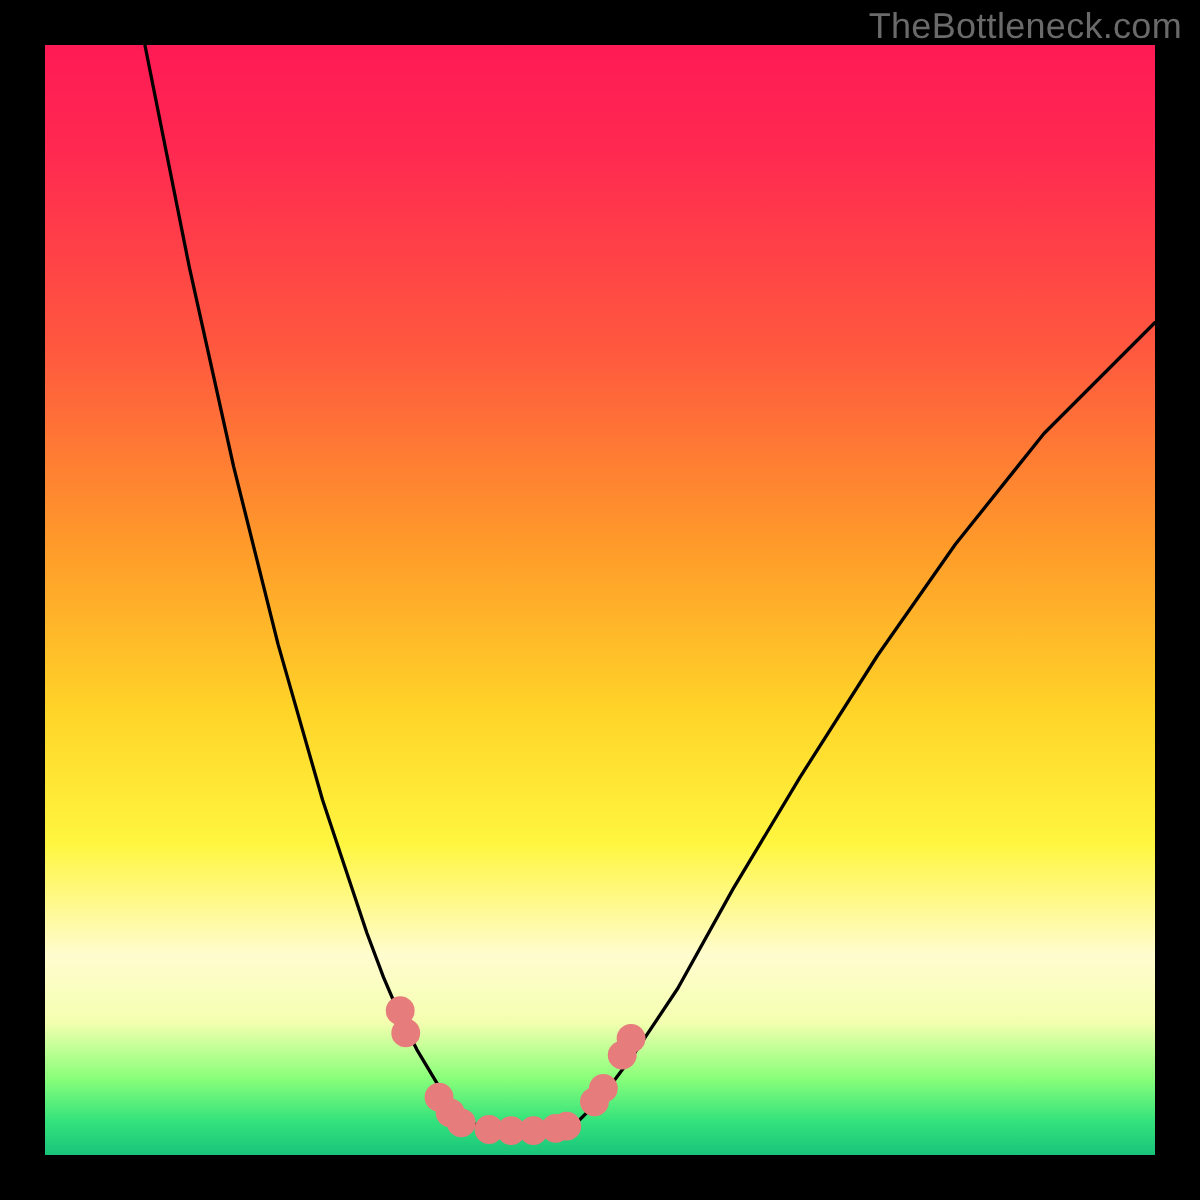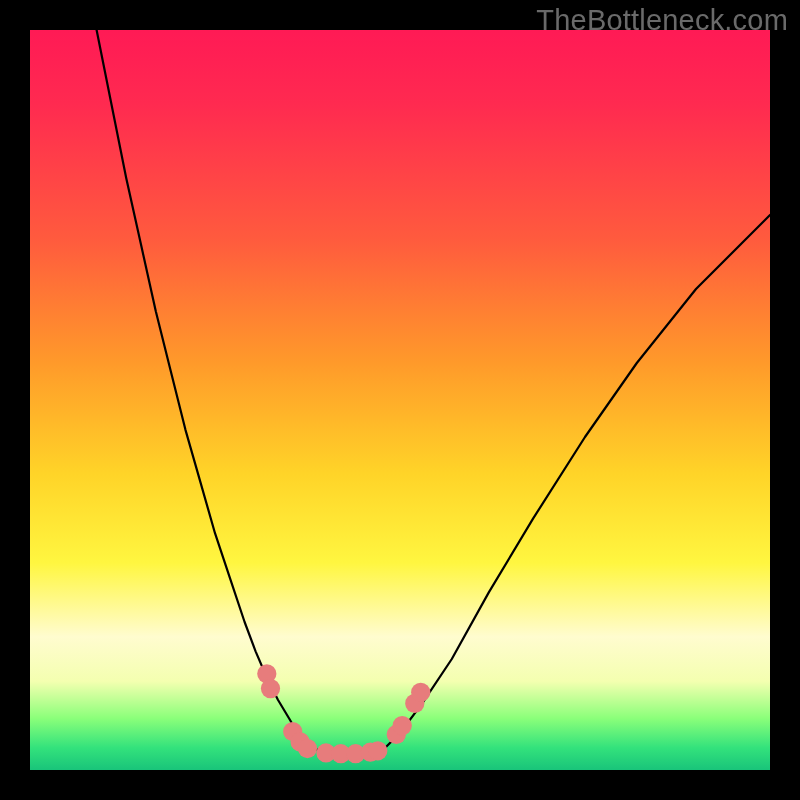--- a/index.html
+++ b/index.html
@@ -39,21 +39,21 @@
       #8bff7a 93%,
       #33e27c 97%,
       #19c47a 100%
     );
   }
   .watermark {
     position: absolute;
     top: 4px;
     right: 12px;
     color: #6a6a6a;
-    font-size: 29px;
+    font-size: 24px;
     font-weight: 400;
     letter-spacing: 0.2px;
     user-select: none;
   }
   svg.overlay {
     position: absolute;
     left: 0;
     top: 0;
     width: 740px;
     height: 740px;

